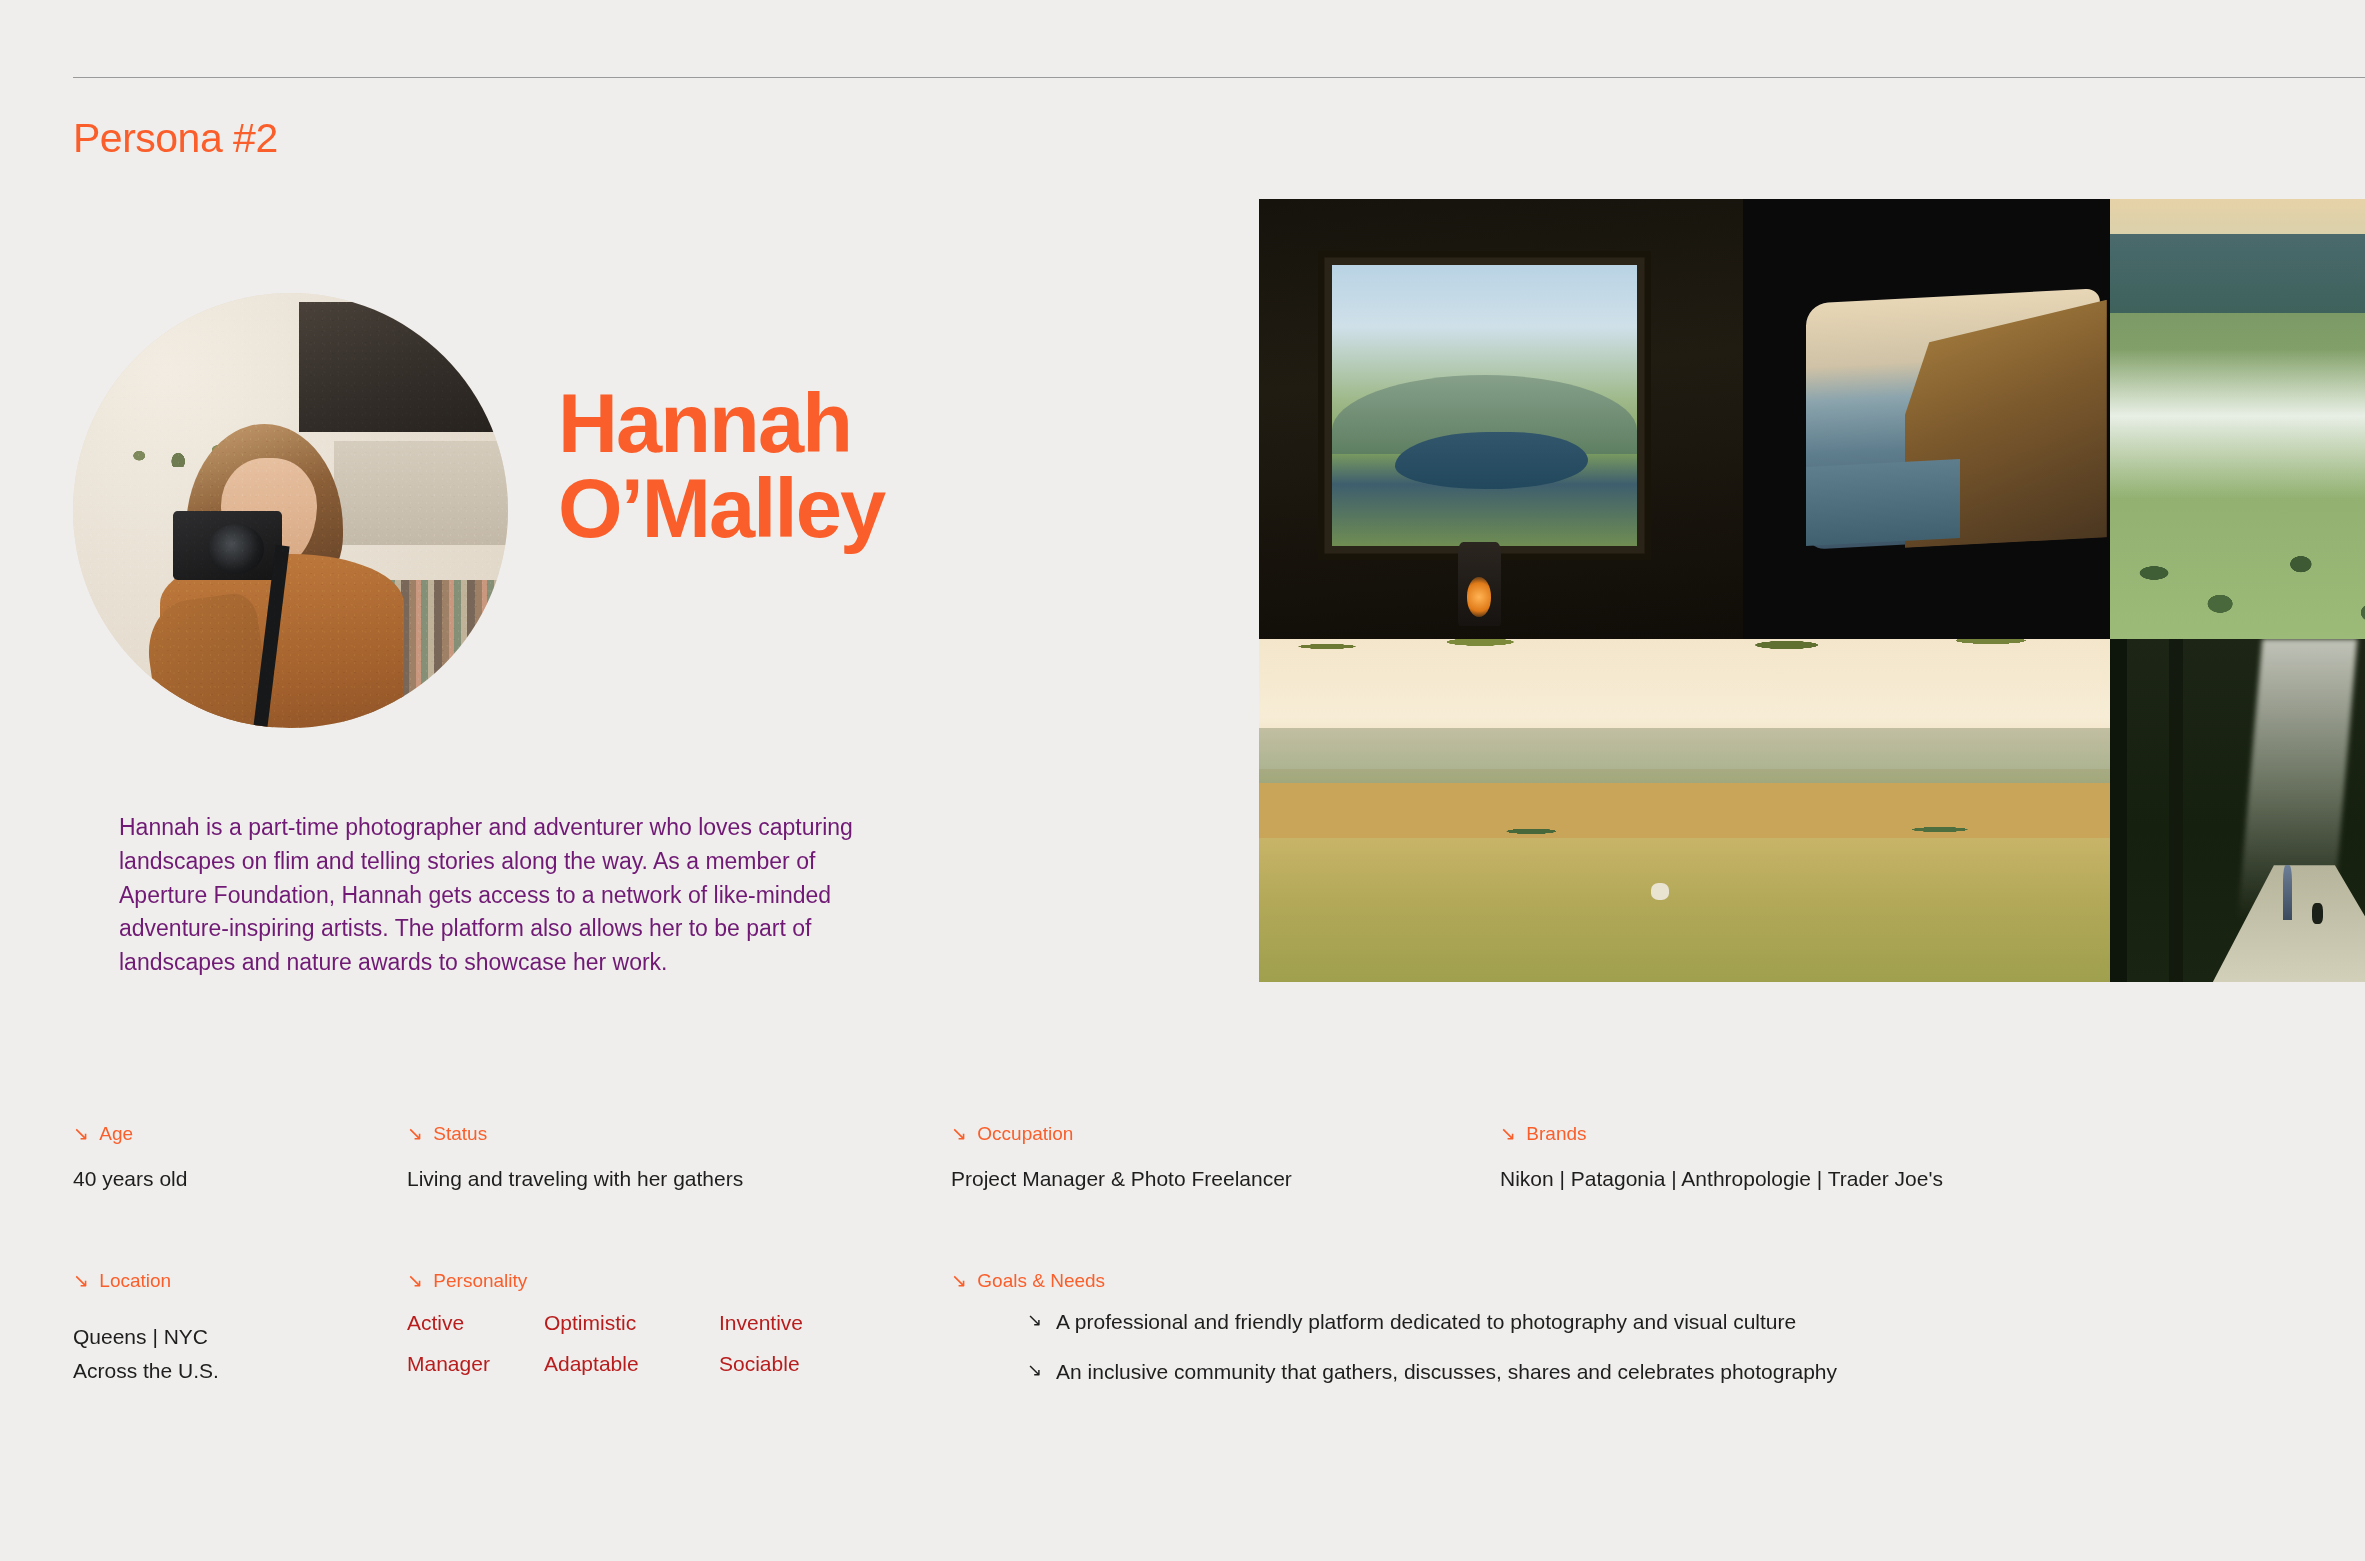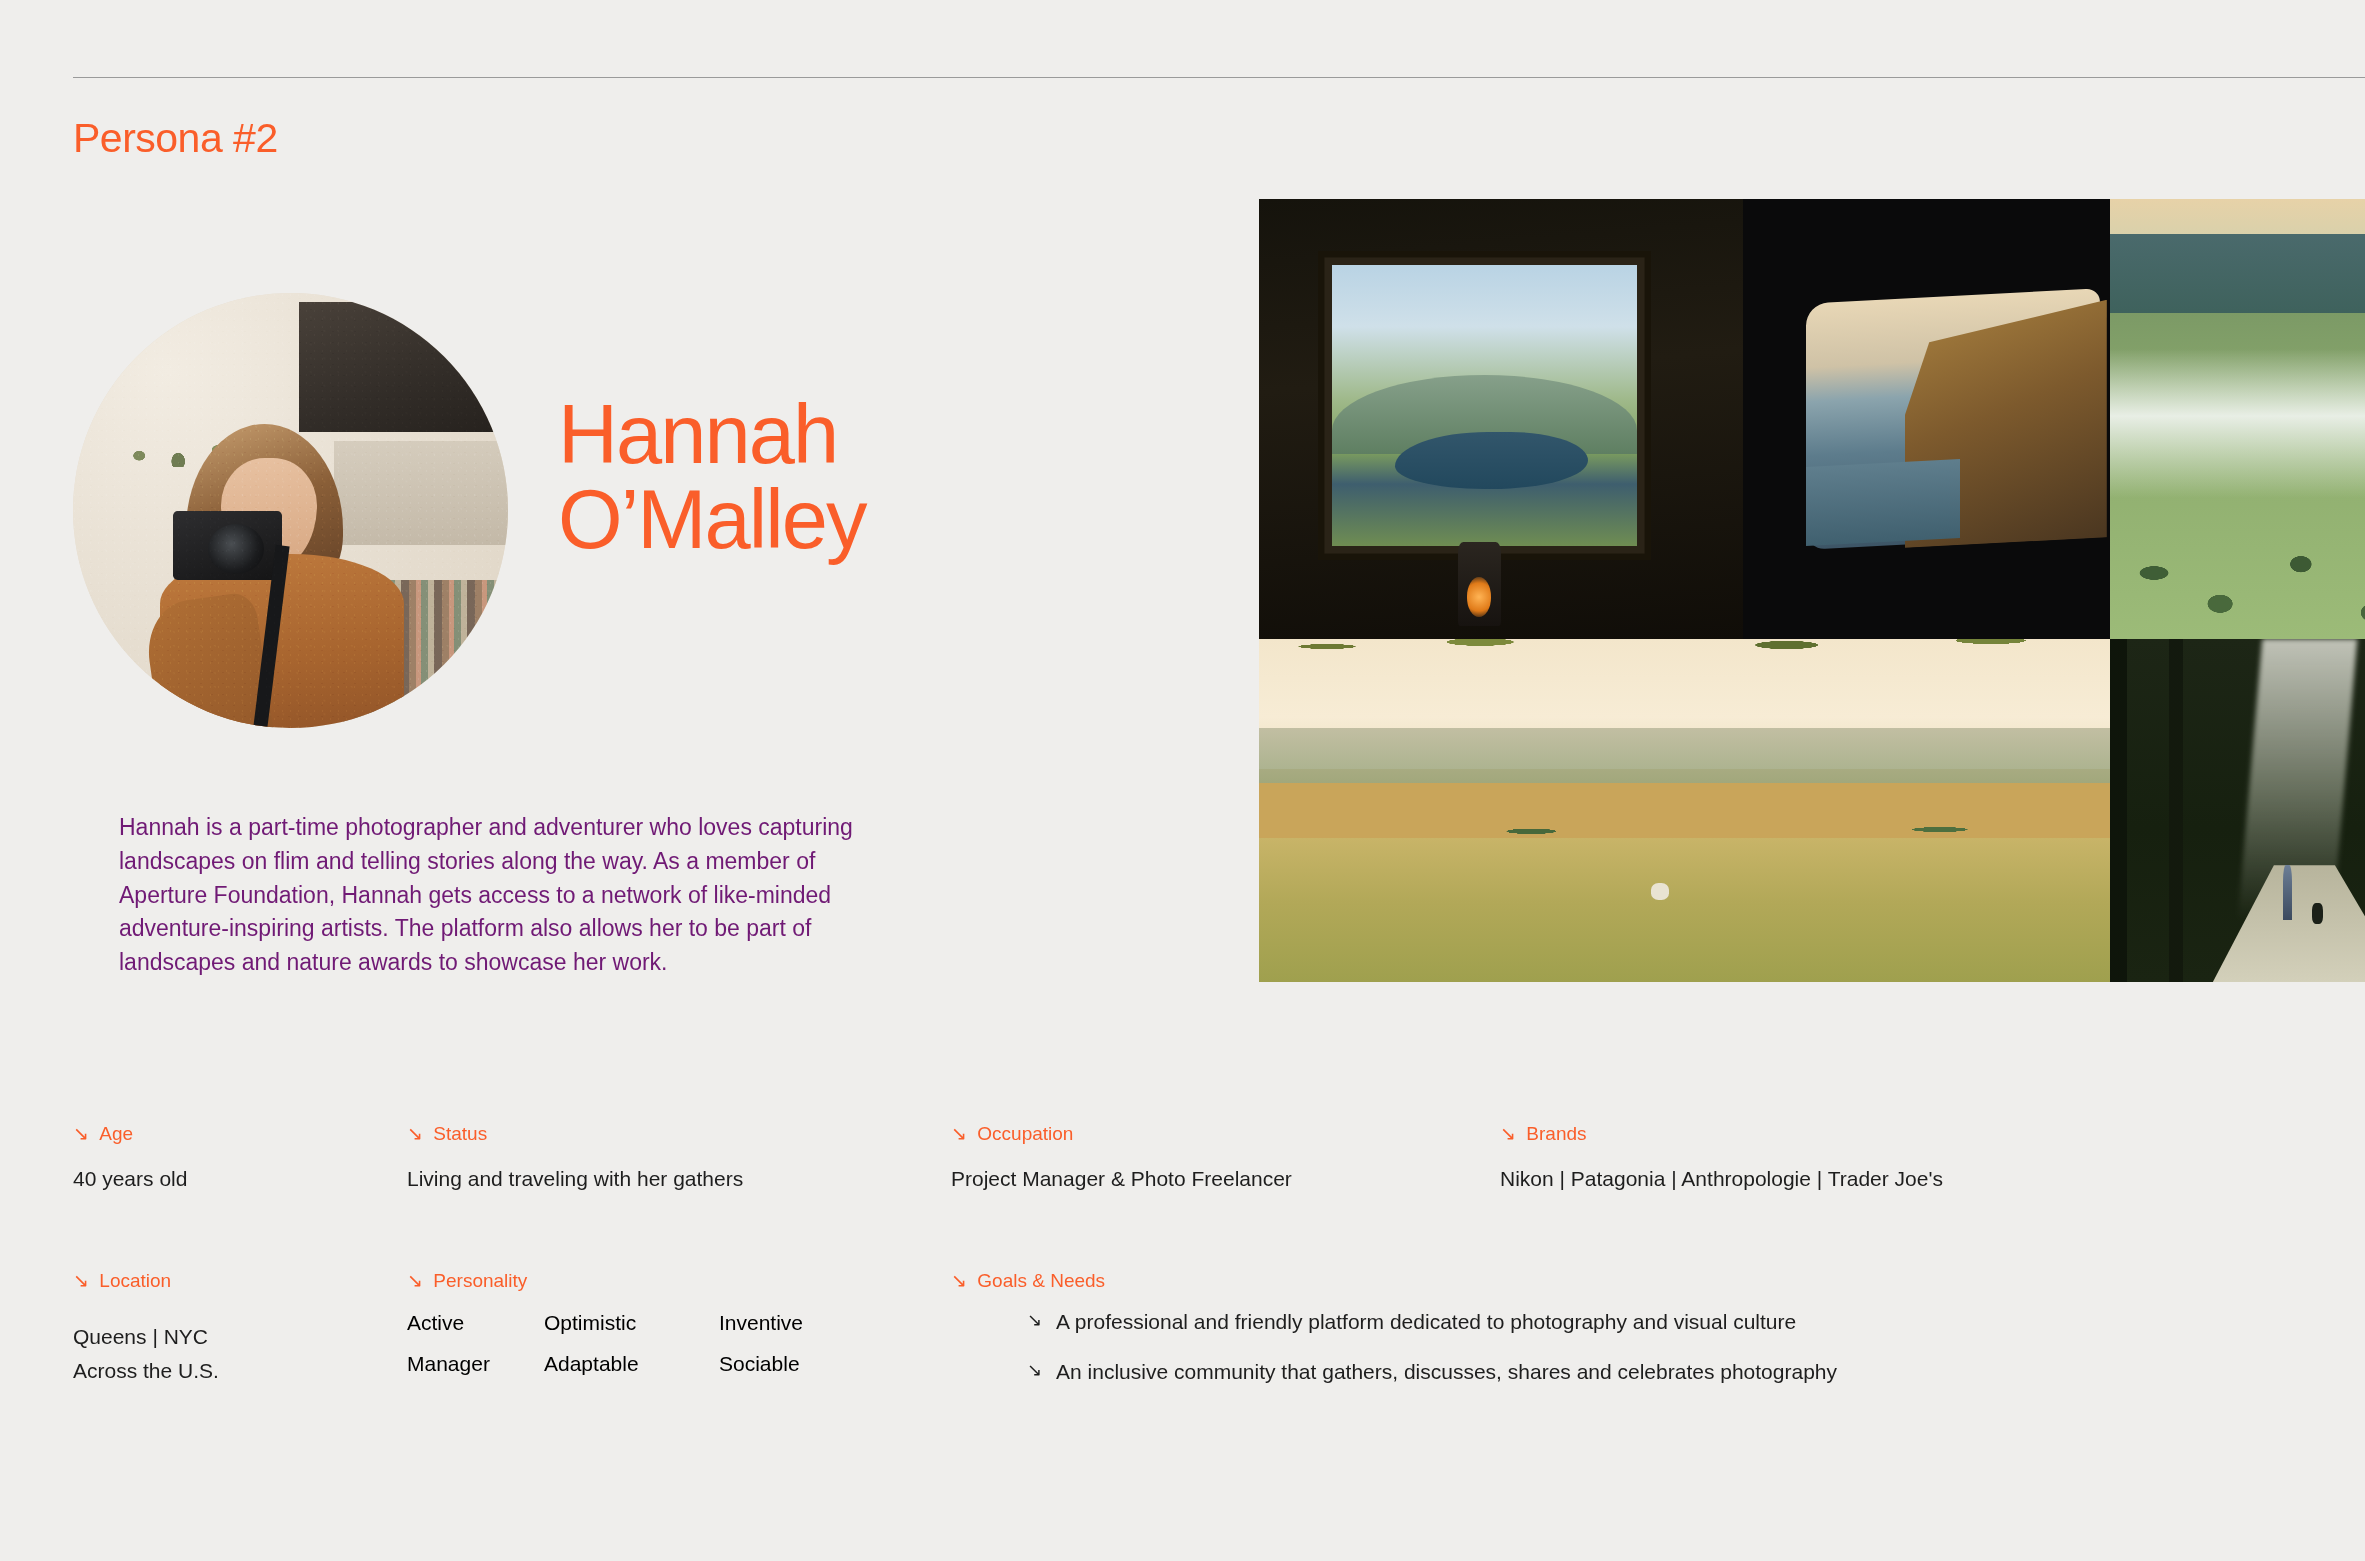--- a/index.html
+++ b/index.html
@@ -98,23 +98,23 @@
     background-image:
       radial-gradient(circle at 18% 28%, rgba(255,255,255,.10) 0 0.9px, transparent 0.9px),
       radial-gradient(circle at 64% 52%, rgba(0,0,0,.07) 0 0.9px, transparent 0.9px),
       radial-gradient(circle at 38% 76%, rgba(255,255,255,.08) 0 0.9px, transparent 0.9px);
     background-size:8px 8px, 11px 11px, 13.7px 13.7px;
     mix-blend-mode:overlay;
   }
 
   
   #persona-name{
-    position:absolute; left:558px; top:393px;
+    position:absolute; left:558px; top:382px;
     width:662px;
-    font-size:83px; font-weight:400; line-height:1.02;
+    font-size:83px; font-weight:700; line-height:1.02;
     letter-spacing:-1.9px;
     color:#FA5E2A;
   }
 
   
   #description{
     position:absolute; left:73px; top:811px; width:776px;
     font-size:23px; line-height:1.47; font-weight:400; color:#701a75;margin-left:46px;
   }
 
@@ -289,21 +289,21 @@
   #label-location { left:73px;  top:1269px; }
   #value-location { left:73px;  top:1320px; }
   #label-personality{ left:407px; top:1269px; }
   #label-goals    { left:951px; top:1269px; }
 
   #personality-grid{
     position:absolute; left:407px; top:1307px;
     display:grid;
     grid-template-columns:137px 175px auto;
     row-gap:8.5px;
-    font-size:21px; line-height:1.55; color:#000000;
+    font-size:21px; line-height:1.55; color:#b91c1c;
   }
 
   #goals-list{
     position:absolute; left:1027px; top:1306px;
     font-size:21px; line-height:1.55; color:#1E1E1E;
   }
   #goals-list .goal-row{
     display:flex; align-items:flex-start; gap:14px; margin-bottom:17px;
   }
   #goals-list .goal-arrow{ color:#1E1E1E; font-size:18px; line-height:1.6; }

